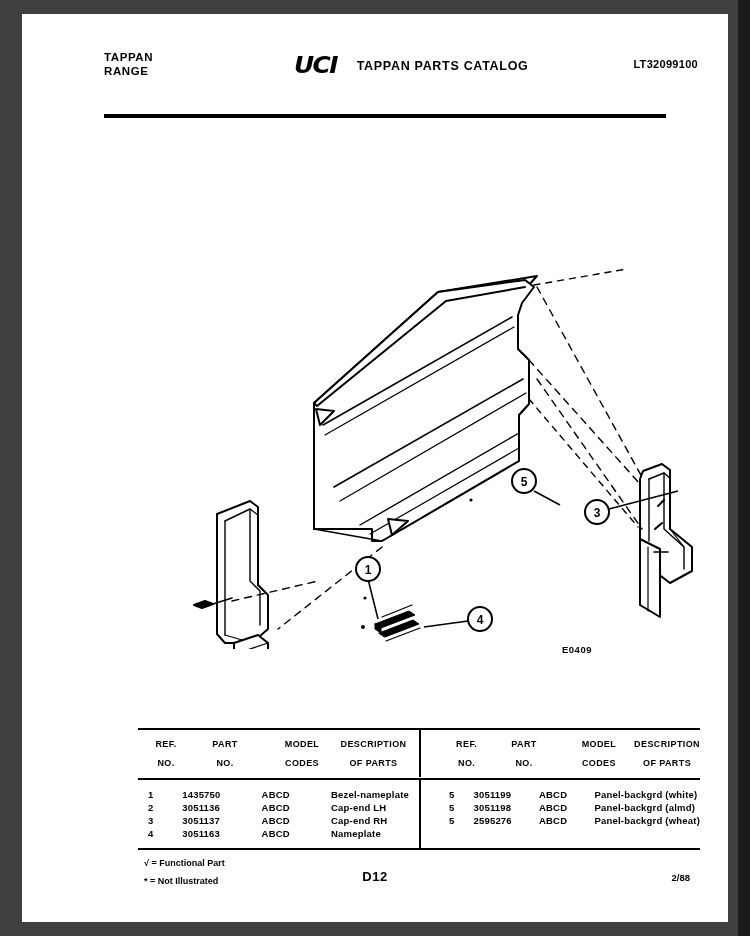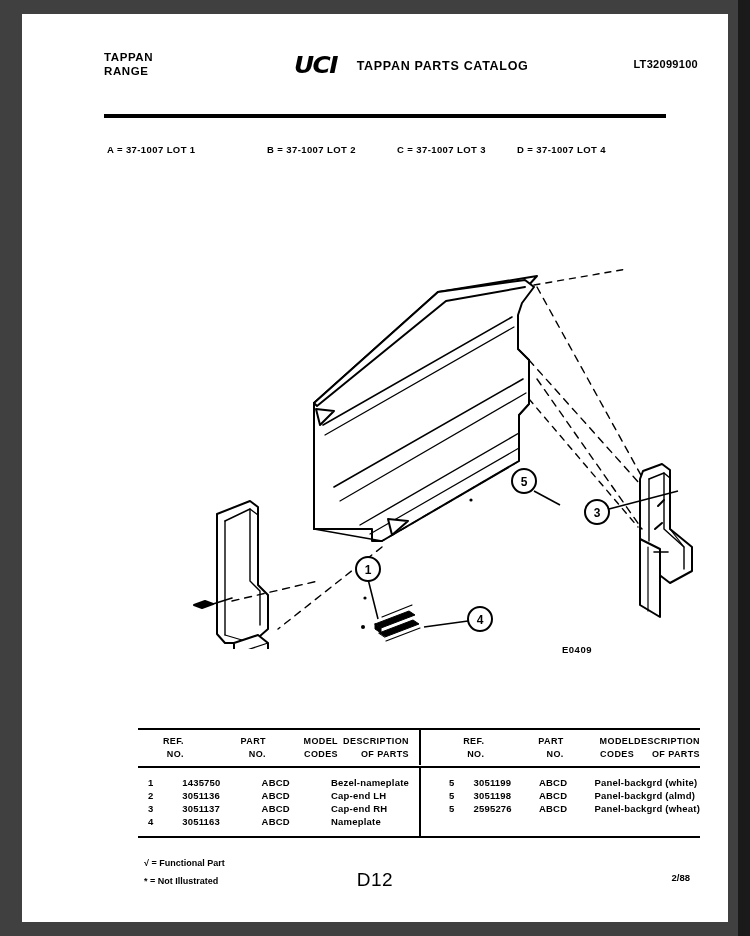--- a/index.html
+++ b/index.html
@@ -162,25 +162,25 @@
   table.parts {
     border-collapse: collapse;
     width: 100%;
     font-size: 9.5px;
     color: #000;
   }
   table.parts th {
     font-size: 9px;
     font-weight: bold;
     letter-spacing: 0.4px;
-    text-align: right;
+    text-align: center;
     padding: 5px 0 4px 0;
     vertical-align: top;
     white-space: pre-line;
-    line-height: 13px;
+    line-height: 19px;
   }
   table.parts td {
     font-size: 9.5px;
     font-weight: bold;
     letter-spacing: 0.2px;
     padding: 1px 0;
     vertical-align: top;
     white-space: nowrap;
   }
   .c-ref   { width: 36px; padding-left: 10px !important; }
@@ -198,22 +198,22 @@
     font-weight: bold;
     color: #000;
     line-height: 18px;
   }
   .page-num {
     position: absolute;
     left: 0;
     right: 0;
     top: 855px;
     text-align: center;
-    font-size: 19px;
-    font-weight: normal;
+    font-size: 13px;
+    font-weight: bold;
     letter-spacing: 0.5px;
     color: #000;
   }
   .date-code {
     position: absolute;
     right: 38px;
     top: 858px;
     font-size: 9.5px;
     font-weight: bold;
     color: #000;
@@ -238,26 +238,20 @@
 
     <div class="logo-block">
       <span class="uci-logo">UCI</span>
       <span class="catalog-title">TAPPAN PARTS CATALOG</span>
     </div>
 
     <div class="doc-code">LT32099100</div>
 
     <div class="rule-top"></div>
 
-    <div class="legend">
-      <span class="legend-item i0">A = 37-1007 LOT 1</span>
-      <span class="legend-item i1">B = 37-1007 LOT 2</span>
-      <span class="legend-item i2">C = 37-1007 LOT 3</span>
-      <span class="legend-item i3">D = 37-1007 LOT 4</span>
-    </div>
 
     <div class="illustration">
       <svg width="620" height="420" viewBox="0 0 620 420" fill="none" xmlns="http://www.w3.org/2000/svg">
 
         <g stroke="#000" stroke-width="2" fill="#fff" stroke-linejoin="round" stroke-linecap="round">
 
           <path d="M 232 174 L 356 63 L 455 47 L 455 47 L 436 68 L 432 78 L 432 122" fill="#fff"></path>
 
           <path d="M 232 174
                    L 356 63

